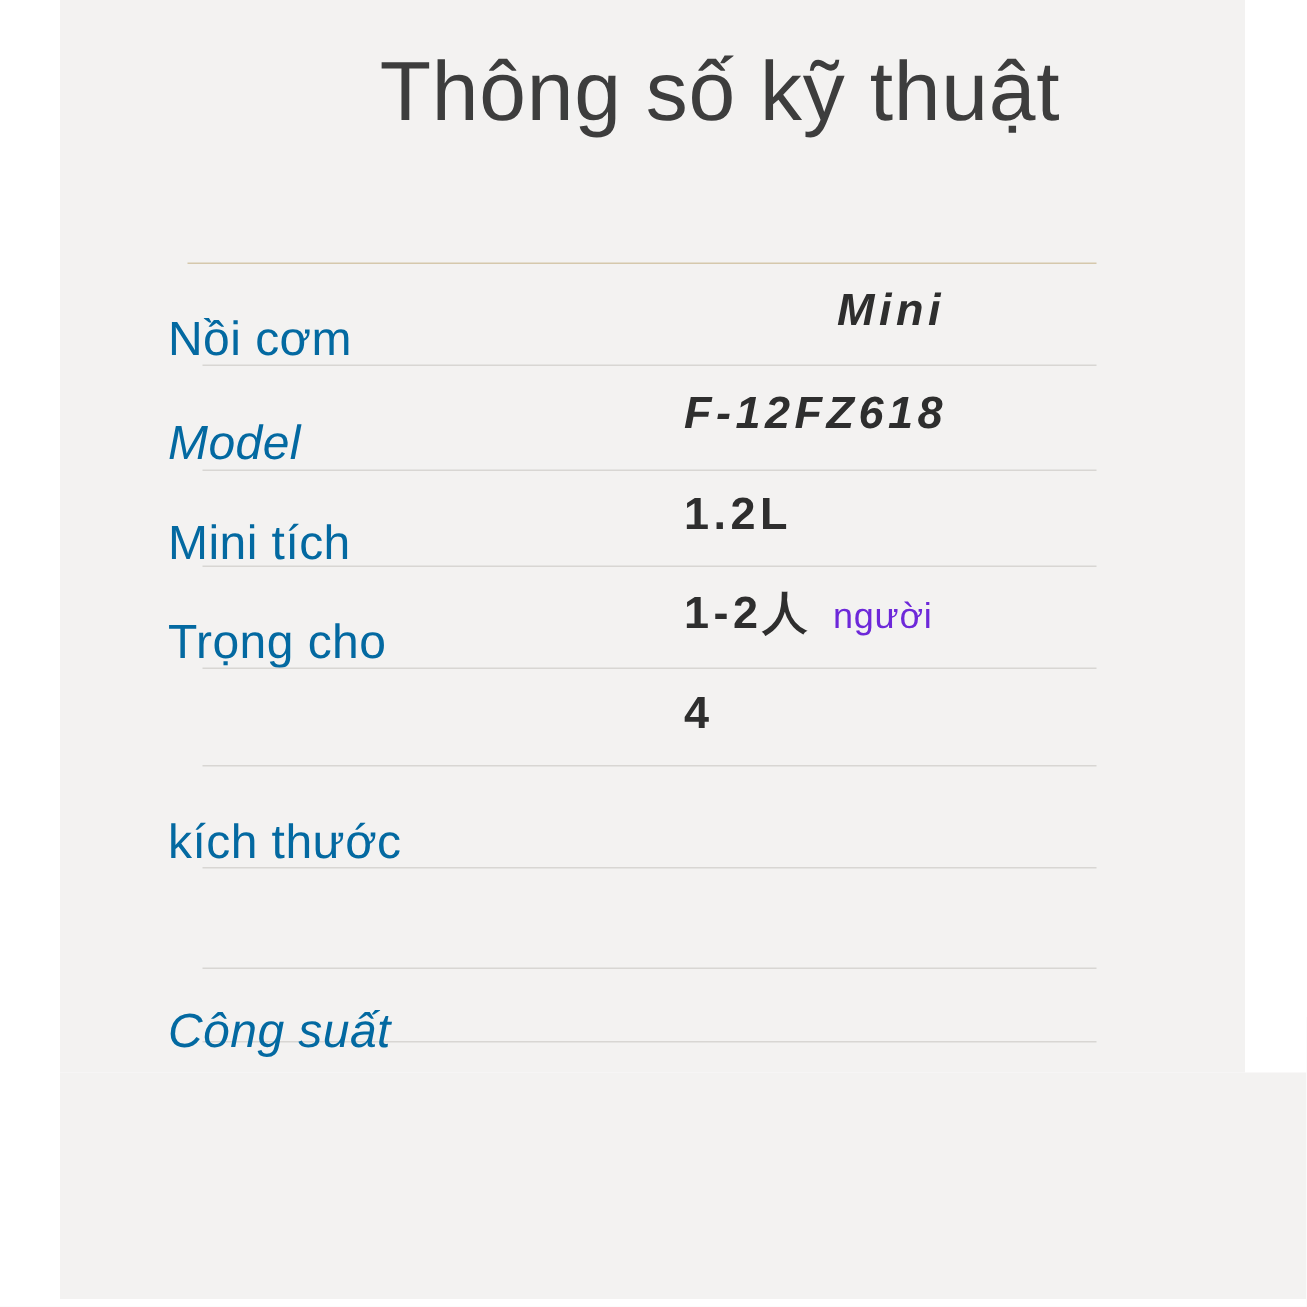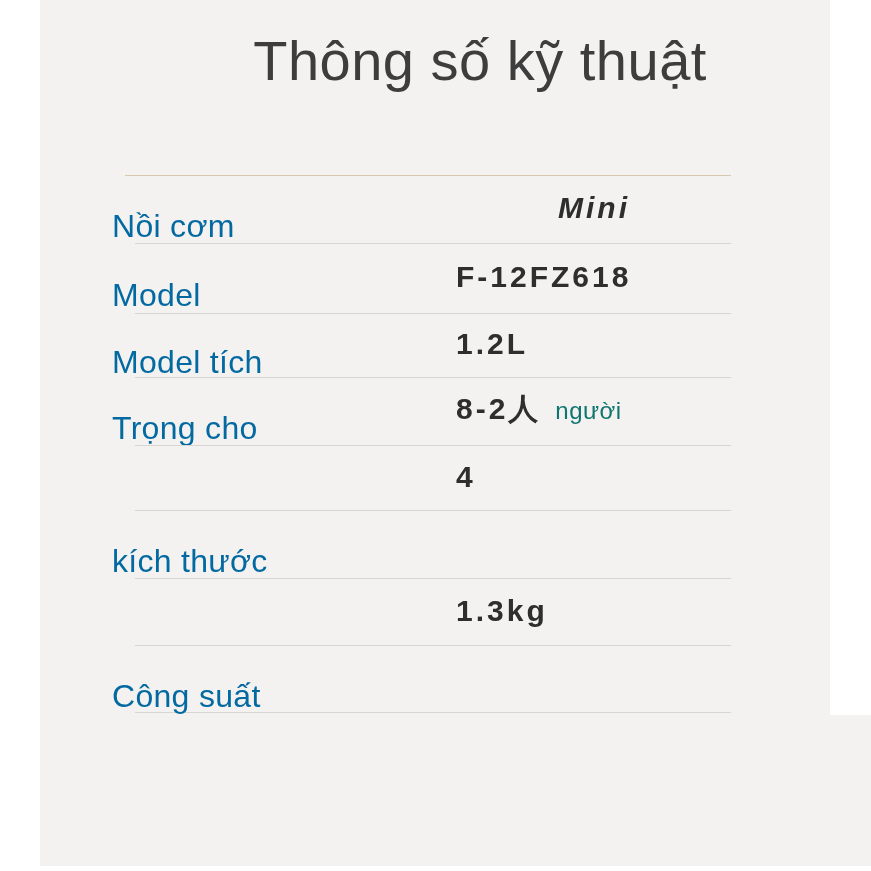--- a/index.html
+++ b/index.html
@@ -51,27 +51,27 @@
     top: 175px;
     left: 0;
     width: 100%;
   }
 
   .spec-row {
     position: relative;
     height: 67px;
   }
   .spec-row:nth-child(1) { height: 68px; }
-  .spec-row:nth-child(2) { height: 70px; }
+  .spec-row:nth-child(2) { height: 70px; font-style: italic; }
   .spec-row:nth-child(3) { height: 64px; }
   .spec-row:nth-child(4) { height: 68px; }
   .spec-row:nth-child(5) { height: 65px; }
   .spec-row:nth-child(6) { height: 68px; }
   .spec-row:nth-child(7) { height: 67px; }
-  .spec-row:nth-child(8) { height: 68px; }
+  .spec-row:nth-child(8) { height: 50px; font-style: italic; }
 
   .row-divider {
     position: absolute;
     top: 0;
     left: 95px;
     width: 596px;
     height: 1px;
     background: #d8d6d3;
   }
   .row-divider.first {
@@ -105,21 +105,21 @@
     font-weight: 700;
     color: #2e2e2e;
     letter-spacing: 3px;
     white-space: nowrap;
   }
   .spec-value.indent { left: 518px; font-style: italic; }
 
   .value-suffix {
     font-size: 24px;
     font-weight: 400;
-    color: #0f766e;
+    color: #6d28d9;
     letter-spacing: 0.5px;
     margin-left: 14px;
   }
 </style>
 </head>
 <body>
 
 <div class="screen">
 
   <div class="spec-panel">
@@ -135,44 +135,43 @@
       </div>
 
       <div class="spec-row">
         <div class="row-divider"></div>
         <span class="spec-label">Model</span>
         <span class="spec-value">F-12FZ618</span>
       </div>
 
       <div class="spec-row">
         <div class="row-divider"></div>
-        <span class="spec-label">Model tích</span>
+        <span class="spec-label">Mini tích</span>
         <span class="spec-value">1.2L</span>
       </div>
 
       <div class="spec-row">
         <div class="row-divider"></div>
         <span class="spec-label">Trọng cho</span>
-        <span class="spec-value"><span>8-2人</span><span class="value-suffix">người</span></span>
+        <span class="spec-value"><span>1-2人</span><span class="value-suffix">người</span></span>
       </div>
 
       <div class="spec-row">
         <div class="row-divider"></div>
         <span class="spec-label"></span>
         <span class="spec-value">4</span>
       </div>
 
       <div class="spec-row">
         <div class="row-divider"></div>
         <span class="spec-label">kích thước</span>
       </div>
 
       <div class="spec-row">
         <div class="row-divider"></div>
-        <span class="spec-value">1.3kg</span>
       </div>
 
       <div class="spec-row">
         <div class="row-divider"></div>
         <div class="row-divider last"></div>
         <span class="spec-label">Công suất</span>
       </div>
 
     </div>
   </div>

